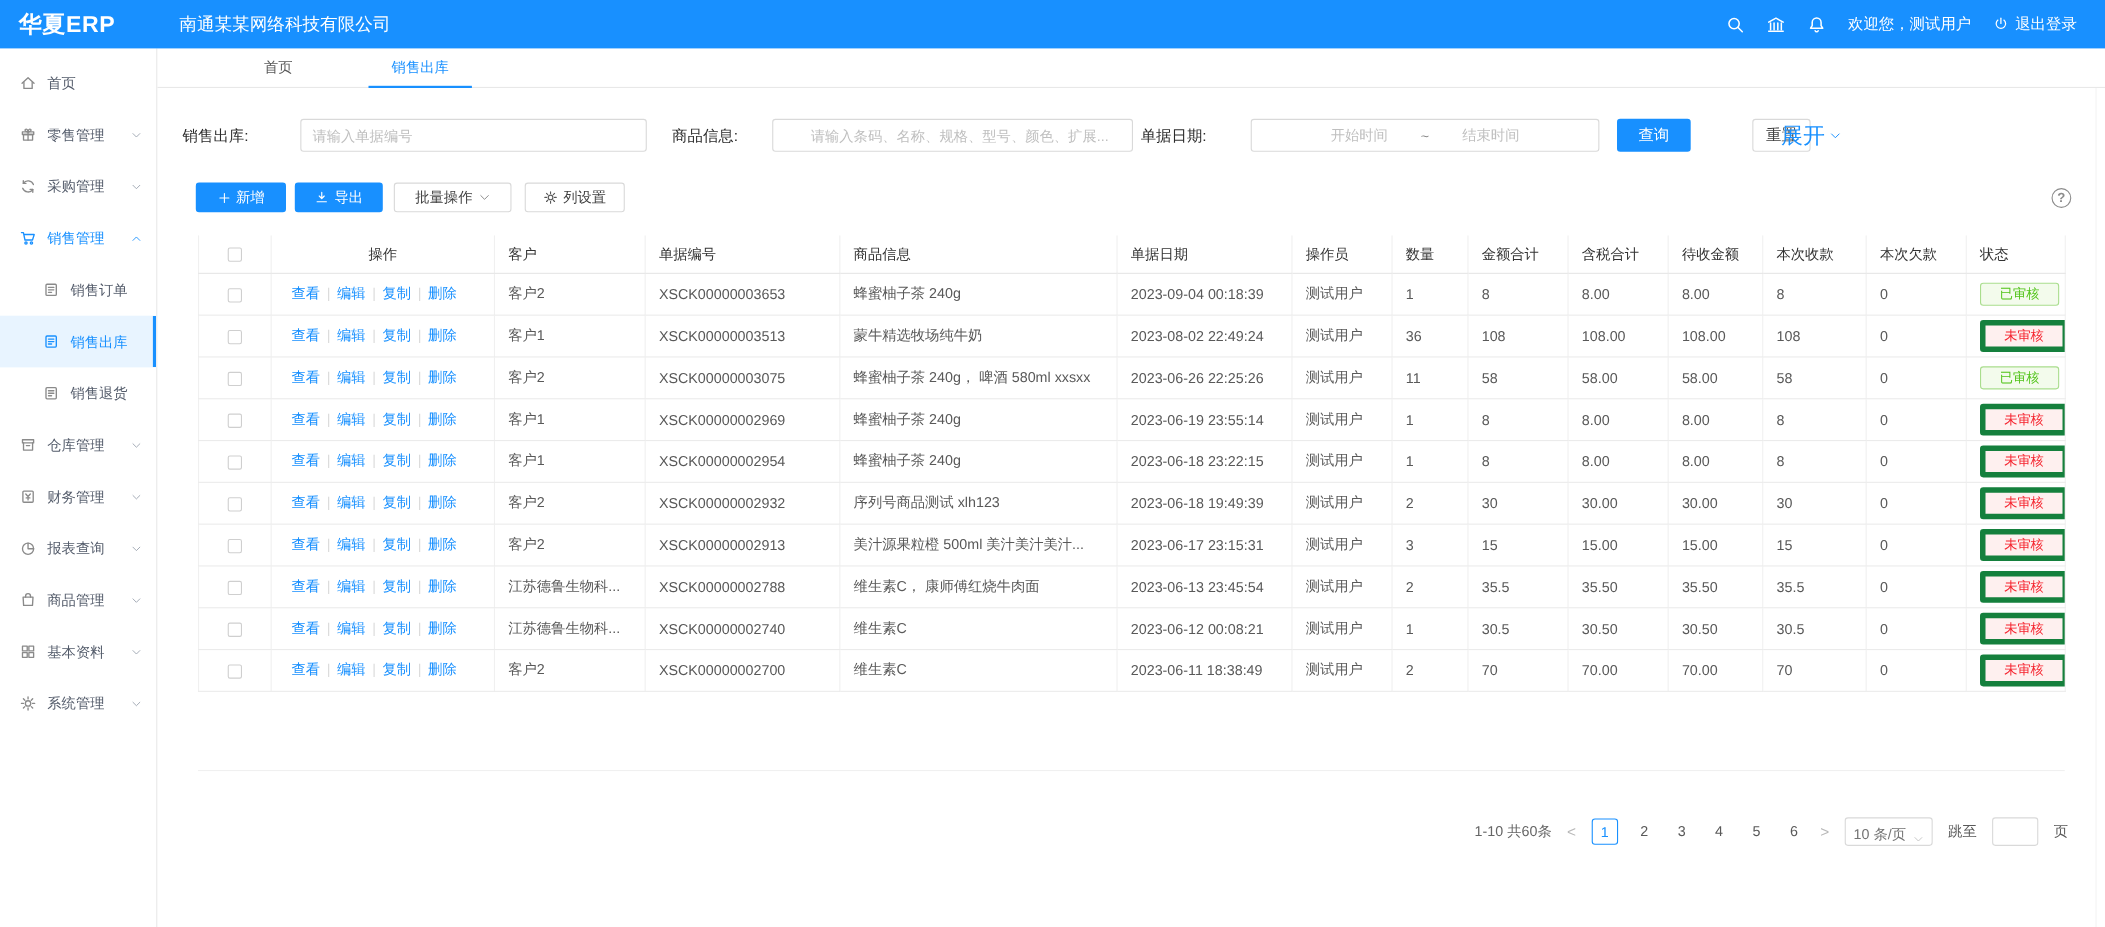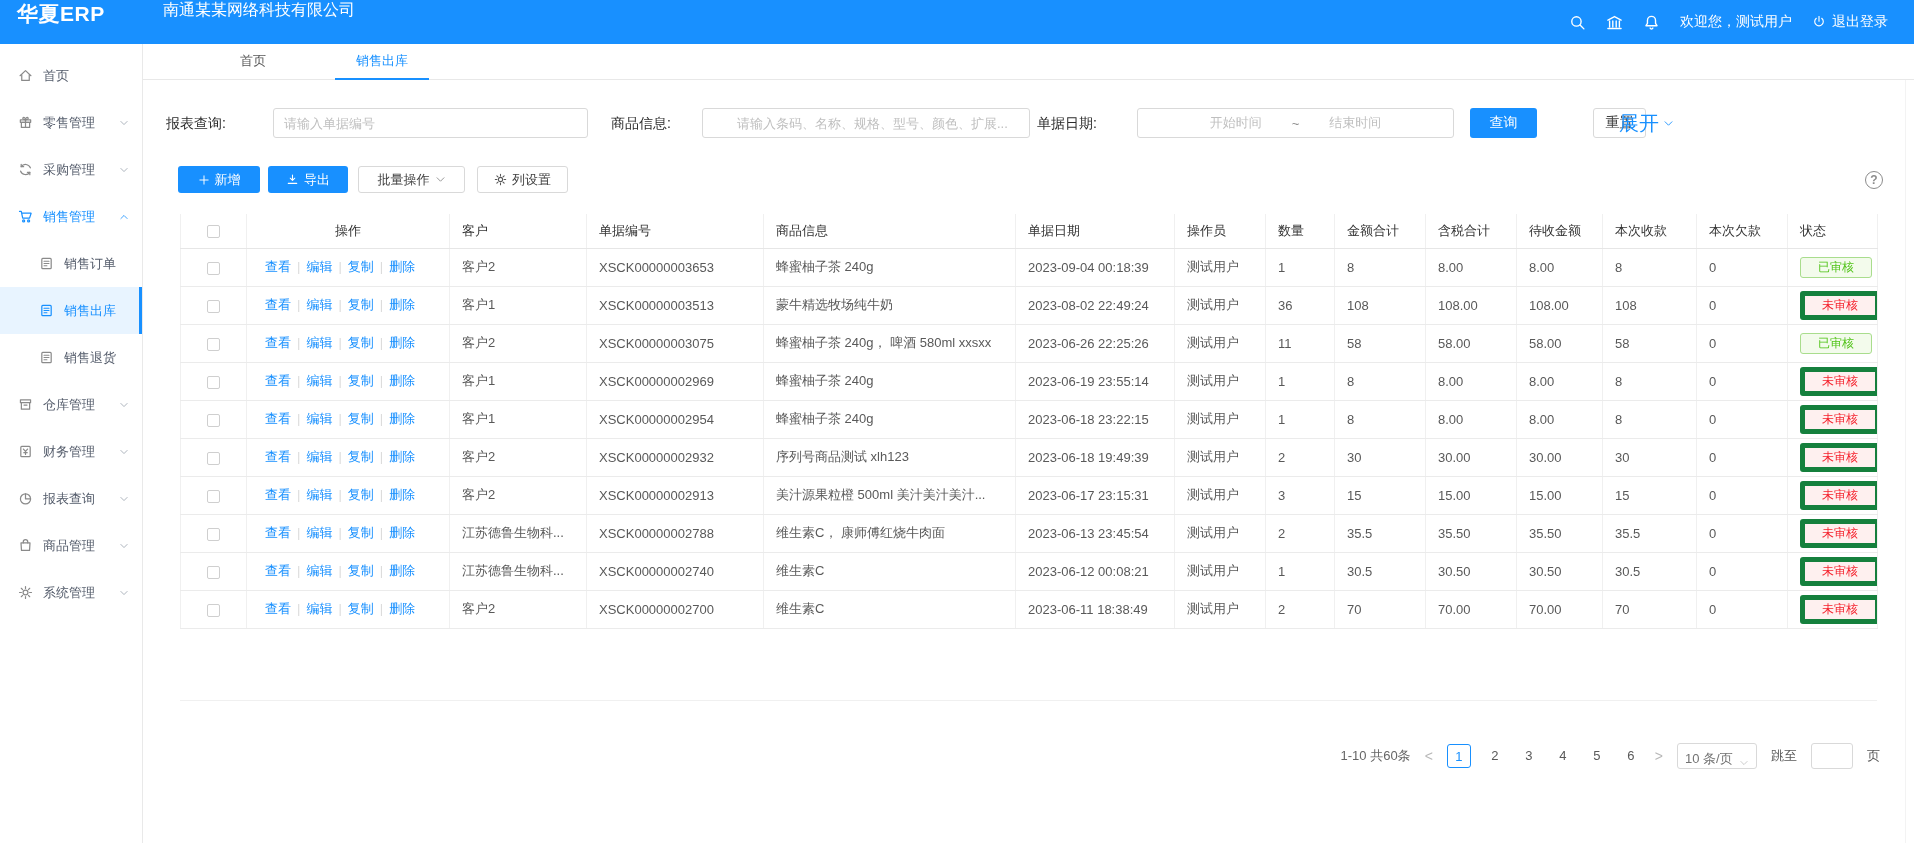--- a/index.html
+++ b/index.html
@@ -1,20 +1,20 @@
 <!DOCTYPE html>
 <html><head>
 <meta charset="utf-8">
 <style>
   * { box-sizing:border-box; margin:0; padding:0; }
   html,body { width:1914px; height:843px; overflow:hidden; }
   body { font-family:"Liberation Sans","DejaVu Sans",sans-serif; position:relative; background:#fff; color:#595959; }
 
   
-  .header { position:absolute; top:0; left:0; width:1914px; height:44px; background:#1890ff; display:flex; z-index:6; }
+  .header { position:absolute; top:0; left:0; width:1914px; height:44px; background:#1890ff; display:flex; align-items:center; z-index:6; }
   .logo { width:143px; padding-left:17px; font-size:21px; font-weight:bold; color:#fff; letter-spacing:.5px; white-space:nowrap; }
   .company { margin-left:20px; font-size:16px; color:#fff; }
   .hright { position:absolute; right:26px; top:0; height:44px; display:flex; align-items:center; gap:20px; color:#fff; }
   .hicon { display:flex; cursor:pointer; }
   .welcome { font-size:14px; }
   .logout { display:flex; align-items:center; gap:6px; font-size:14px; cursor:pointer; }
 
   
   .sidebar { position:absolute; top:44px; left:0; width:143px; height:799px; background:#fff; border-right:1px solid #e9e9e9; padding-top:8px; z-index:5; }
   .side-item { position:relative; height:47px; display:flex; align-items:center; padding-left:18px; font-size:13px; color:#545c6b; cursor:pointer; white-space:nowrap; }
@@ -260,39 +260,55 @@
       <span>商品管理</span>
       <span class="chev">
         <svg width="10" height="10" viewBox="0 0 16 16" fill="none" stroke="currentColor" stroke-width="1.3" stroke-linecap="round" stroke-linejoin="round">
           <path d="M3 5.5 8 10.5 13 5.5"></path>
         </svg>
       </span>
     </div>
     <div class="side-item">
       <span class="icn">
         <svg width="15" height="15" viewBox="0 0 16 16" fill="none" stroke="currentColor" stroke-width="1.3" stroke-linecap="round" stroke-linejoin="round">
+          <rect x="2.6" y="2.6" width="4.6" height="4.6"></rect>
+          <rect x="8.8" y="2.6" width="4.6" height="4.6"></rect>
+          <rect x="2.6" y="8.8" width="4.6" height="4.6"></rect>
+          <rect x="8.8" y="8.8" width="4.6" height="4.6"></rect>
+        </svg>
+      </span>
+      <span>基本资料</span>
+      <span class="chev">
+        <svg width="10" height="10" viewBox="0 0 16 16" fill="none" stroke="currentColor" stroke-width="1.3" stroke-linecap="round" stroke-linejoin="round">
+          <path d="M3 5.5 8 10.5 13 5.5"></path>
+        </svg>
+      </span>
+    </div>
+    <div class="side-item">
+      <span class="icn">
+        <svg width="15" height="15" viewBox="0 0 16 16" fill="none" stroke="currentColor" stroke-width="1.3" stroke-linecap="round" stroke-linejoin="round">
           <circle cx="8" cy="8" r="2.6"></circle>
           <path d="M8 1.6v2M8 12.4v2M1.6 8h2M12.4 8h2M3.5 3.5l1.4 1.4M11.1 11.1l1.4 1.4M12.5 3.5l-1.4 1.4M4.9 11.1l-1.4 1.4"></path>
         </svg>
       </span>
       <span>系统管理</span>
       <span class="chev">
         <svg width="10" height="10" viewBox="0 0 16 16" fill="none" stroke="currentColor" stroke-width="1.3" stroke-linecap="round" stroke-linejoin="round">
           <path d="M3 5.5 8 10.5 13 5.5"></path>
         </svg>
       </span>
     </div>
   </div>
 
 <div class="tabbar">
   <div class="tab" id="tab-home">首页</div>
   <div class="tab active" id="tab-current">销售出库</div>
 </div>
 
-<div class="flabel" id="f-label1">报表查询:</div>
+<div class="flabel" id="f-label1">销售出库:</div>
 <input class="finput" id="f-input1" placeholder="请输入单据编号" style="">
 <div class="flabel" id="f-label2">商品信息:</div>
 <input class="finput" id="f-input2" placeholder="请输入条码、名称、规格、型号、颜色、扩展..." style="">
 <div class="flabel" id="f-label3">单据日期:</div>
 <div class="datebox">
   <span>开始时间</span>
   <span class="tilde">~</span>
   <span>结束时间</span>
 </div>
 <div class="btn" id="btn-search">查询</div>

